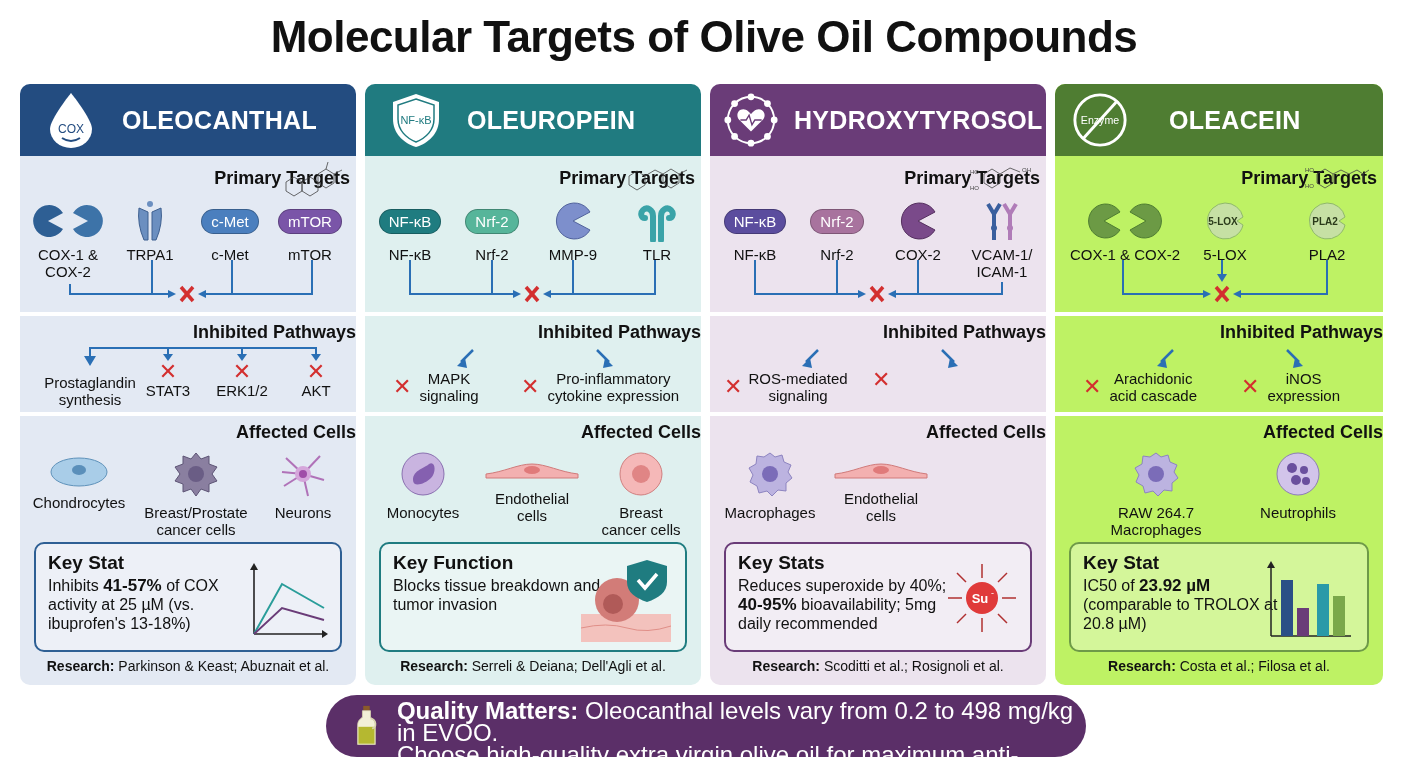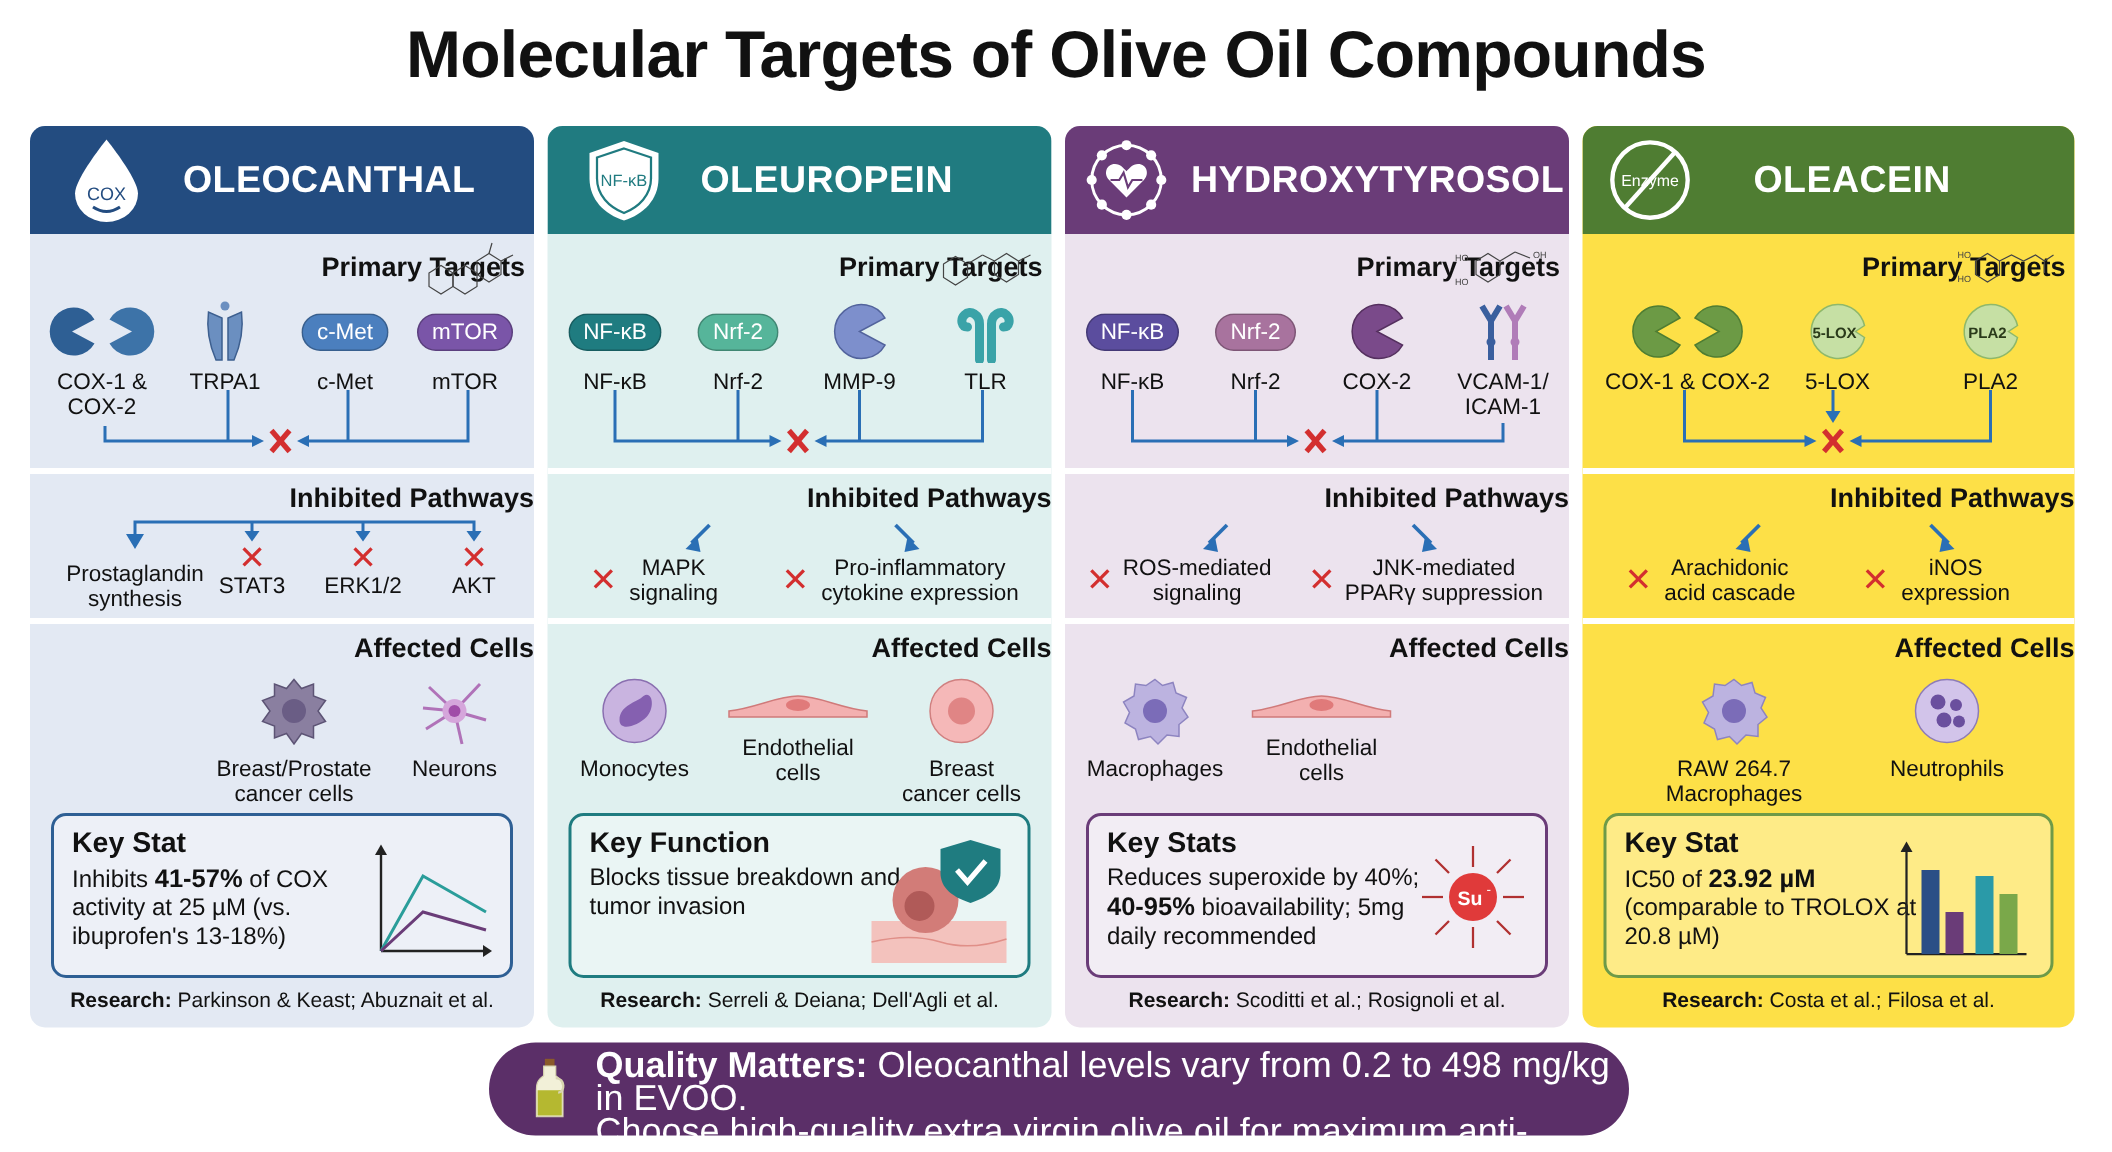--- a/index.html
+++ b/index.html
@@ -148,20 +148,27 @@
         <div>ERK1/2</div>
       </div>
     <div class="pw-item" style="left:270px;top:46px;width:52px;">
         <div class="xmark">✕</div>
         <div>AKT</div>
       </div>
   </div>
 
   <div class="sec cells">
     <div class="sec-title">Affected Cells</div>
+    <div class="cell" style="left:4px;width:110px;top:38px;">
+      <svg width="60" height="34">
+          <ellipse cx="30" cy="18" rx="28" ry="14" fill="#a9cde8" stroke="#5f92ba"></ellipse>
+          <ellipse cx="30" cy="16" rx="7" ry="5" fill="#5a8fba"></ellipse>
+        </svg>
+      <div style="white-space:pre-line">Chondrocytes</div>
+    </div>
     <div class="cell" style="left:116px;width:120px;top:34px;">
       <svg width="50" height="48">
           <path d="M25 3 L30 9 L38 6 L38 14 L46 17 L41 24 L46 31 L38 34 L38 42 L30 39 L25 46 L20 39 L12 42 L12 34 L4 31 L9 24 L4 17 L12 14 L12 6 L20 9 Z" fill="#8a7fa0" stroke="#5d5475"></path>
           <circle cx="25" cy="24" r="8" fill="#6a5d85"></circle>
         </svg>
       <div style="white-space:pre-line">Breast/Prostate
 cancer cells</div>
     </div>
     <div class="cell" style="left:240px;width:86px;top:34px;">
       <svg width="50" height="48">
@@ -426,22 +433,20 @@
         <polygon points="92,20 100,12 102,22" fill="#2a6fb5"></polygon>
         <polygon points="248,20 240,12 238,22" fill="#2a6fb5"></polygon>
       </svg>
     <div class="pw-item" style="left:14px;top:54px;width:140px;display:flex;align-items:center;gap:6px;">
         <span class="xmark">✕</span>
         <span style="white-space:pre-line">ROS-mediated
 signaling</span>
       </div>
     <div class="pw-item" style="left:162px;top:54px;width:172px;display:flex;align-items:center;gap:6px;">
         <span class="xmark">✕</span>
-        <span style="white-space:pre-line">JNK-mediated
-PPARγ suppression</span>
       </div>
   </div>
 
   <div class="sec cells">
     <div class="sec-title">Affected Cells</div>
     <div class="cell" style="left:6px;width:108px;">
       <svg width="50" height="48">
           <path d="M25 3 L30 7 L37 5 L39 12 L46 15 L43 22 L47 28 L41 33 L41 41 L33 40 L27 46 L22 41 L14 43 L12 36 L5 32 L8 25 L4 18 L11 14 L12 6 L19 7 Z" fill="#bcb3e0" stroke="#8d84c0"></path>
           <circle cx="25" cy="24" r="8" fill="#7b6cb8"></circle>
         </svg>
@@ -472,21 +477,21 @@
           <line x1="63" y1="63" x2="54" y2="54"></line>
         </g>
         <circle cx="38" cy="38" r="16" fill="#e03a3a"></circle>
         <text x="36" y="43" text-anchor="middle" font-size="13" font-weight="bold" fill="#fff" font-family="Liberation Sans, sans-serif">Su</text>
         <text x="47" y="36" font-size="9" fill="#fff">-</text>
       </svg>
   </div>
   <div class="research" style="top:574px;"><b>Research:</b> <span>Scoditti et al.; Rosignoli et al.</span></div>
 </div>
 
-<div class="panel" style="left:1055px;width:328px;background:#fde047;">
+<div class="panel" style="left:1055px;width:328px;background:#bef264;">
   <div class="hdr" style="background:#4f7d32;padding-left:16px;">
     <div class="hdr-icon">
       <svg width="60" height="60" viewBox="0 0 60 60">
           <circle cx="30" cy="30" r="26" fill="none" stroke="#fff" stroke-width="3"></circle>
           <line x1="48" y1="10" x2="12" y2="50" stroke="#fff" stroke-width="3"></line>
           <text x="30" y="34" text-anchor="middle" font-size="11" fill="#fff" font-family="Liberation Sans, sans-serif">Enzyme</text>
         </svg>
     </div>
     <div class="name" style="margin-left:40px;">OLEACEIN</div>
   </div>

